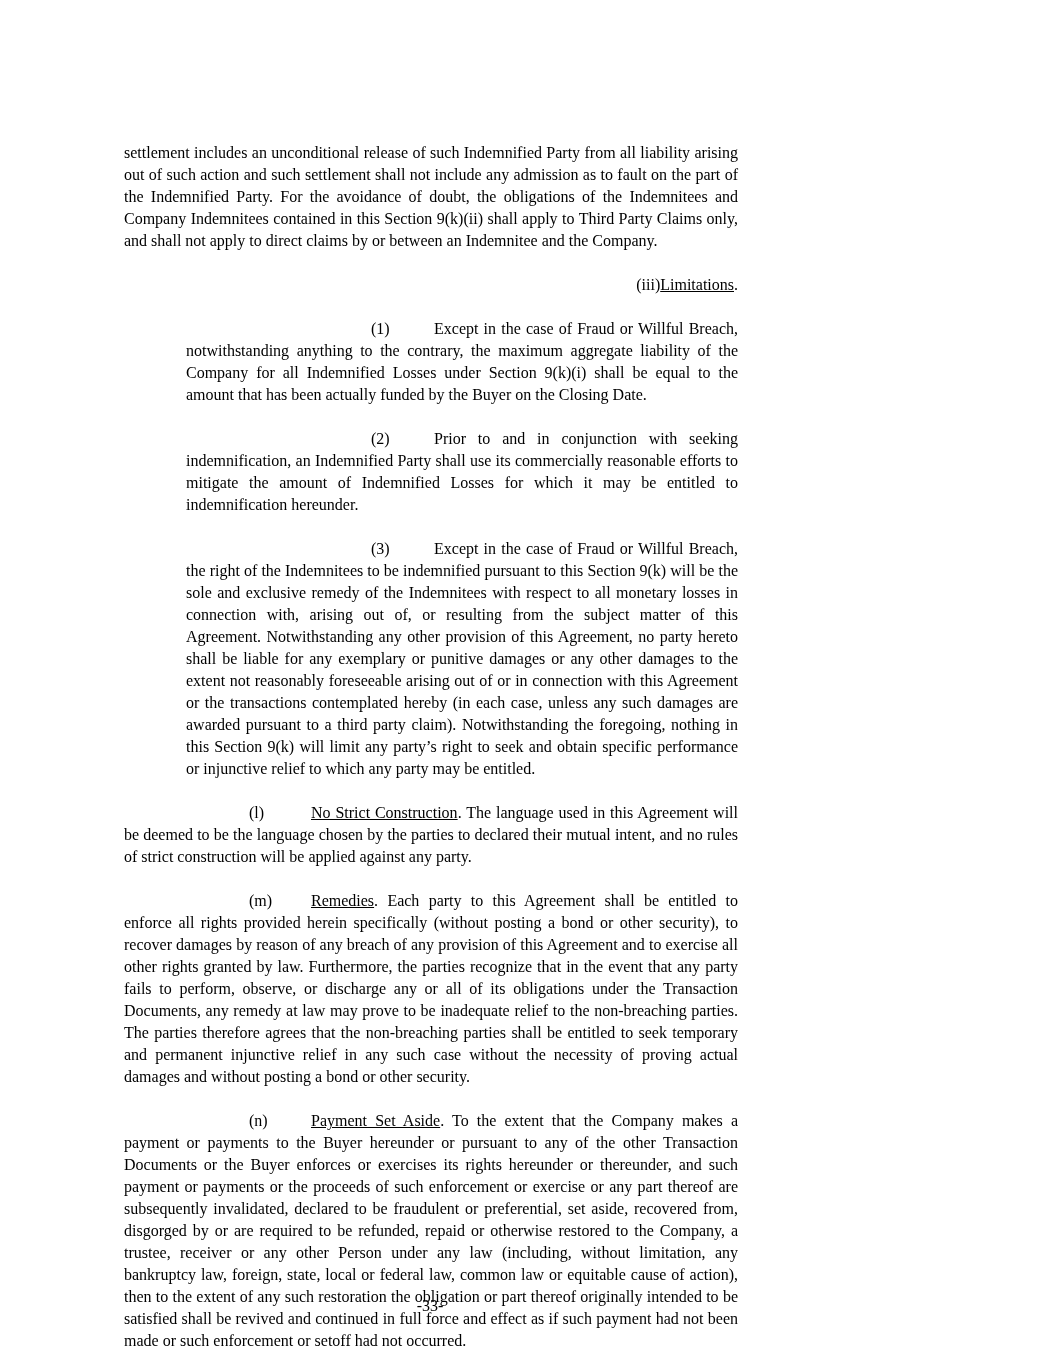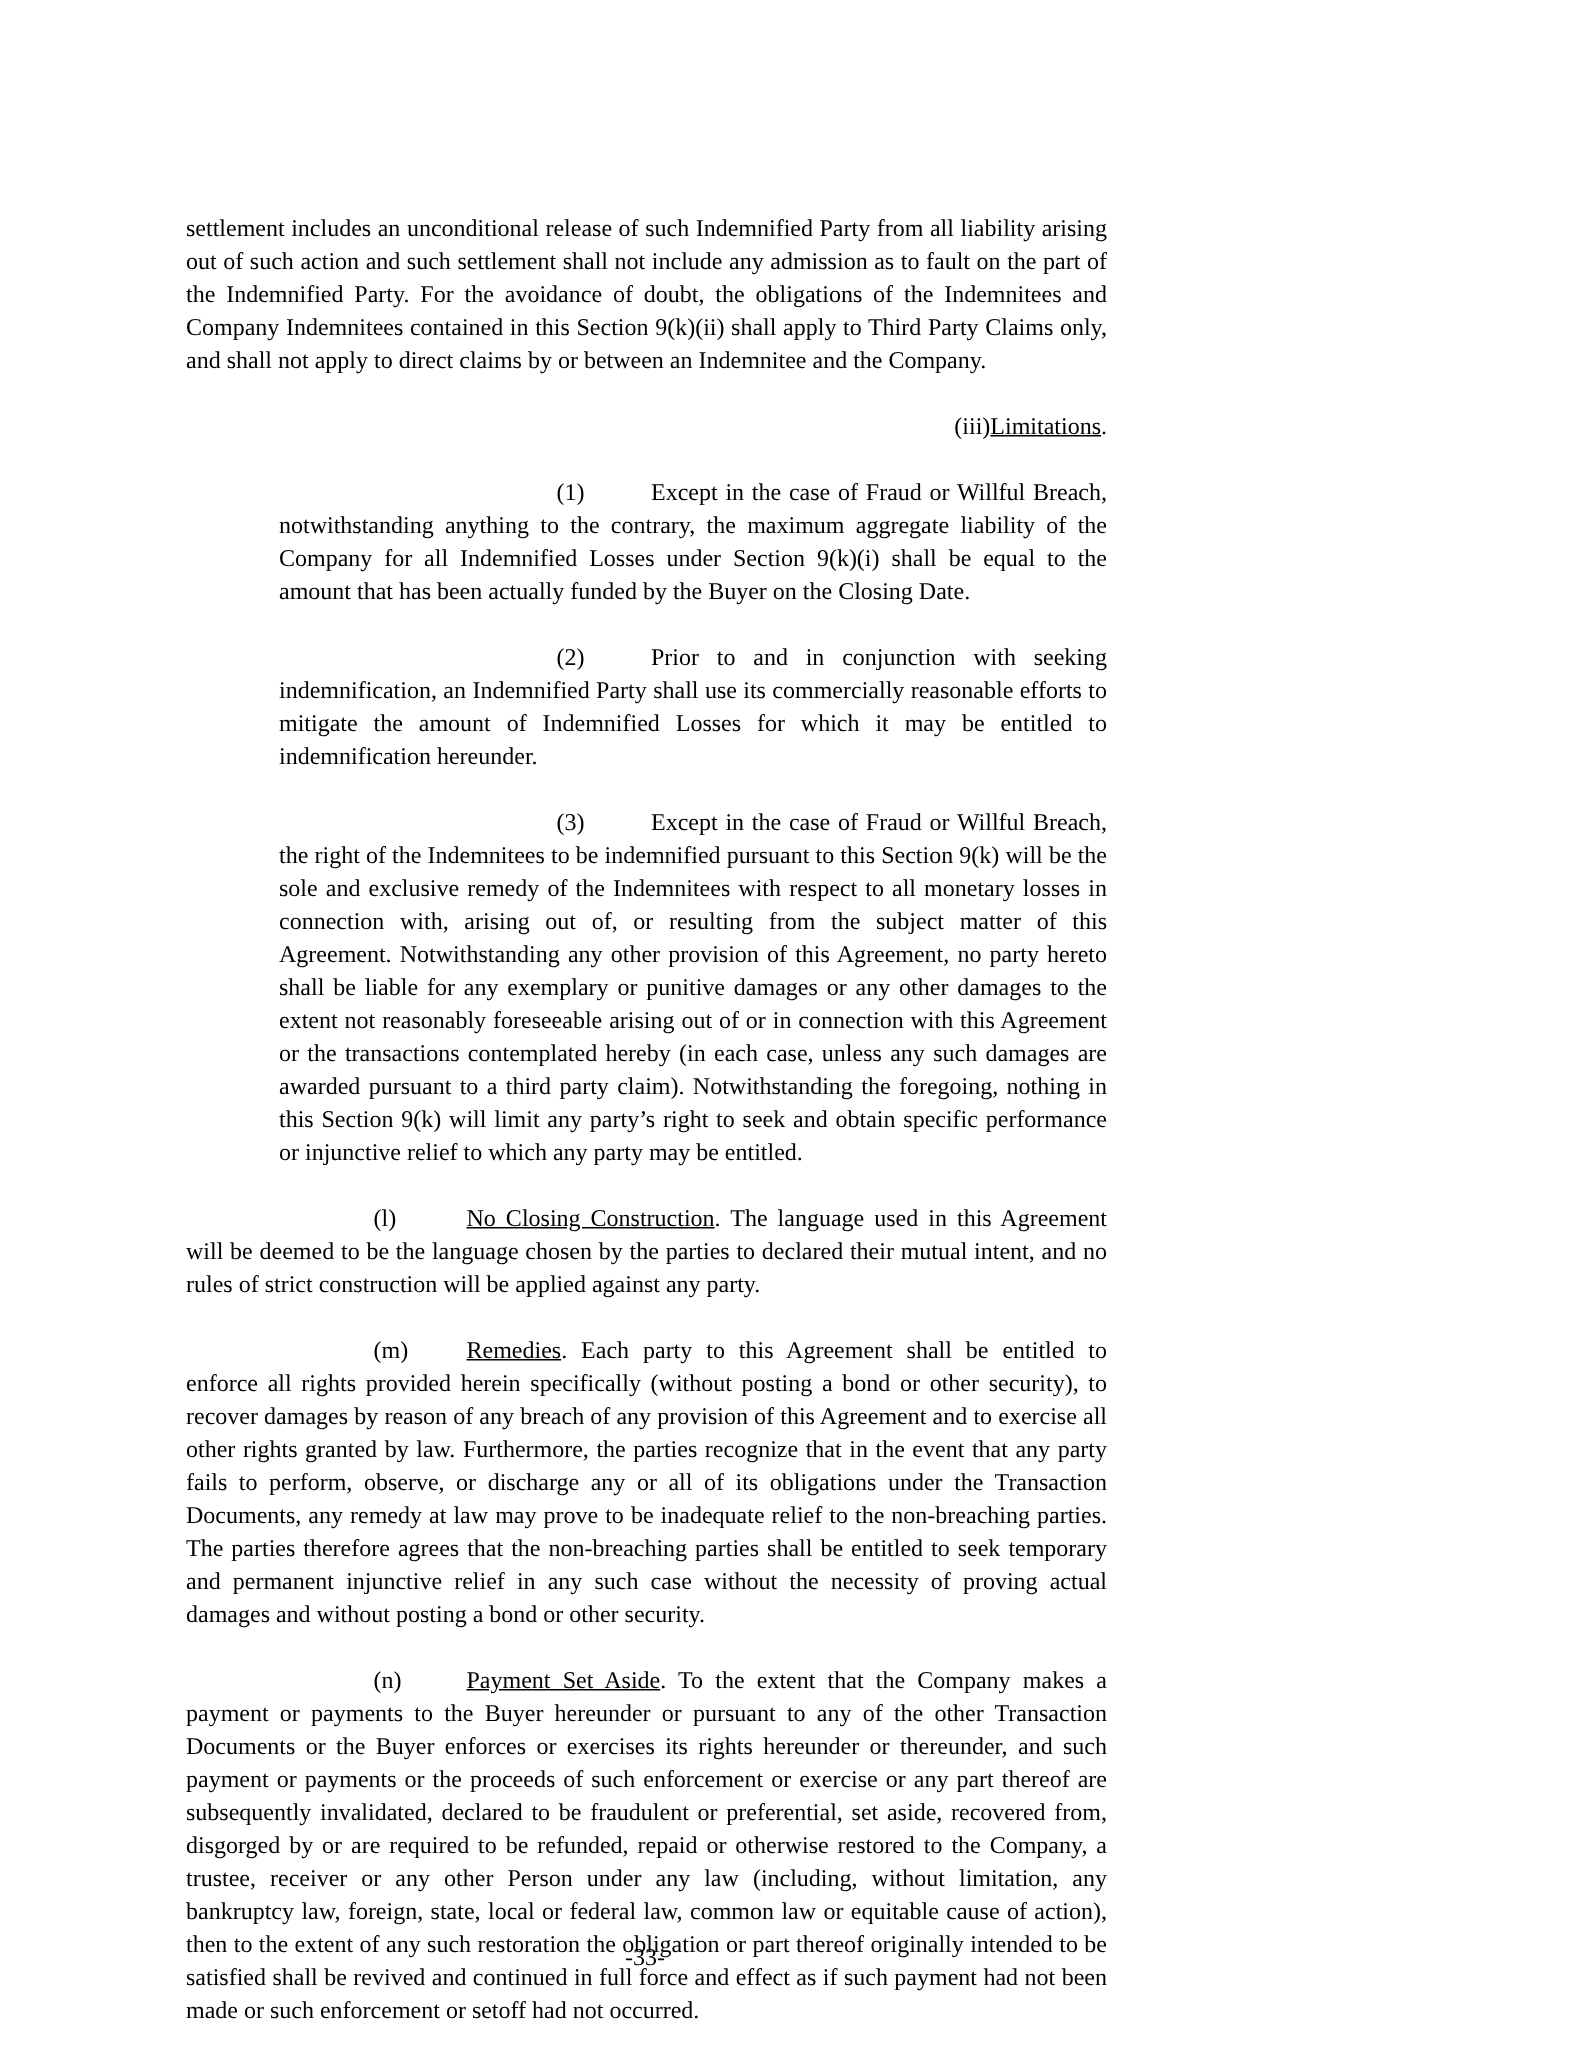--- a/index.html
+++ b/index.html
@@ -72,21 +72,21 @@
   <p class="flush">settlement includes an unconditional release of such Indemnified Party from all liability arising out of such action and such settlement shall not include any admission as to fault on the part of the Indemnified Party. For the avoidance of doubt, the obligations of the Indemnitees and Company Indemnitees contained in this Section 9(k)(ii) shall apply to Third Party Claims only, and shall not apply to direct claims by or between an Indemnitee and the Company.</p>
 
   <p class="heading-line"><span class="label-box">(iii)</span><span class="underlined">Limitations</span><span>.</span></p>
 
   <p class="numbered"><span class="label-box-wide">(1)</span><span>Except in the case of Fraud or Willful Breach, notwithstanding anything to the contrary, the maximum aggregate liability of the Company for all Indemnified Losses under Section 9(k)(i) shall be equal to the amount that has been actually funded by the Buyer on the Closing Date.</span></p>
 
   <p class="numbered"><span class="label-box-wide">(2)</span><span>Prior to and in conjunction with seeking indemnification, an Indemnified Party shall use its commercially reasonable efforts to mitigate the amount of Indemnified Losses for which it may be entitled to indemnification hereunder.</span></p>
 
   <p class="numbered"><span class="label-box-wide">(3)</span><span>Except in the case of Fraud or Willful Breach, the right of the Indemnitees to be indemnified pursuant to this Section 9(k) will be the sole and exclusive remedy of the Indemnitees with respect to all monetary losses in connection with, arising out of, or resulting from the subject matter of this Agreement.  Notwithstanding any other provision of this Agreement, no party hereto shall be liable for any exemplary or punitive damages or any other damages to the extent not reasonably foreseeable arising out of or in connection with this Agreement or the transactions contemplated hereby (in each case, unless any such damages are awarded pursuant to a third party claim).  Notwithstanding the foregoing, nothing in this Section 9(k) will limit any party’s right to seek and obtain specific performance or injunctive relief to which any party may be entitled.</span></p>
 
-  <p class="clause"><span class="label-box">(l)</span><span class="underlined">No Closing Construction</span><span>. </span><span>The language used in this Agreement will be deemed to be the language chosen by the parties to declared their mutual intent, and no rules of strict construction will be applied against any party.</span></p>
+  <p class="clause"><span class="label-box">(l)</span><span class="underlined">No Strict Construction</span><span>. </span><span>The language used in this Agreement will be deemed to be the language chosen by the parties to declared their mutual intent, and no rules of strict construction will be applied against any party.</span></p>
 
   <p class="clause"><span class="label-box">(m)</span><span class="underlined">Remedies</span><span>. </span><span>Each party to this Agreement shall be entitled to enforce all rights provided herein specifically (without posting a bond or other security), to recover damages by reason of any breach of any provision of this Agreement and to exercise all other rights granted by law. Furthermore, the parties recognize that in the event that any party fails to perform, observe, or discharge any or all of its obligations under the Transaction Documents, any remedy at law may prove to be inadequate relief to the non-breaching parties. The parties therefore agrees that the non-breaching parties shall be entitled to seek temporary and permanent injunctive relief in any such case without the necessity of proving actual damages and without posting a bond or other security.</span></p>
 
   <p class="clause"><span class="label-box">(n)</span><span class="underlined">Payment Set Aside</span><span>. </span><span>To the extent that the Company makes a payment or payments to the Buyer hereunder or pursuant to any of the other Transaction Documents or the Buyer enforces or exercises its rights hereunder or thereunder, and such payment or payments or the proceeds of such enforcement or exercise or any part thereof are subsequently invalidated, declared to be fraudulent or preferential, set aside, recovered from, disgorged by or are required to be refunded, repaid or otherwise restored to the Company, a trustee, receiver or any other Person under any law (including, without limitation, any bankruptcy law, foreign, state, local or federal law, common law or equitable cause of action), then to the extent of any such restoration the obligation or part thereof originally intended to be satisfied shall be revived and continued in full force and effect as if such payment had not been made or such enforcement or setoff had not occurred.</span></p>
 
   <div class="footer">-33-</div>
 
 </div>
 
 </body></html>

